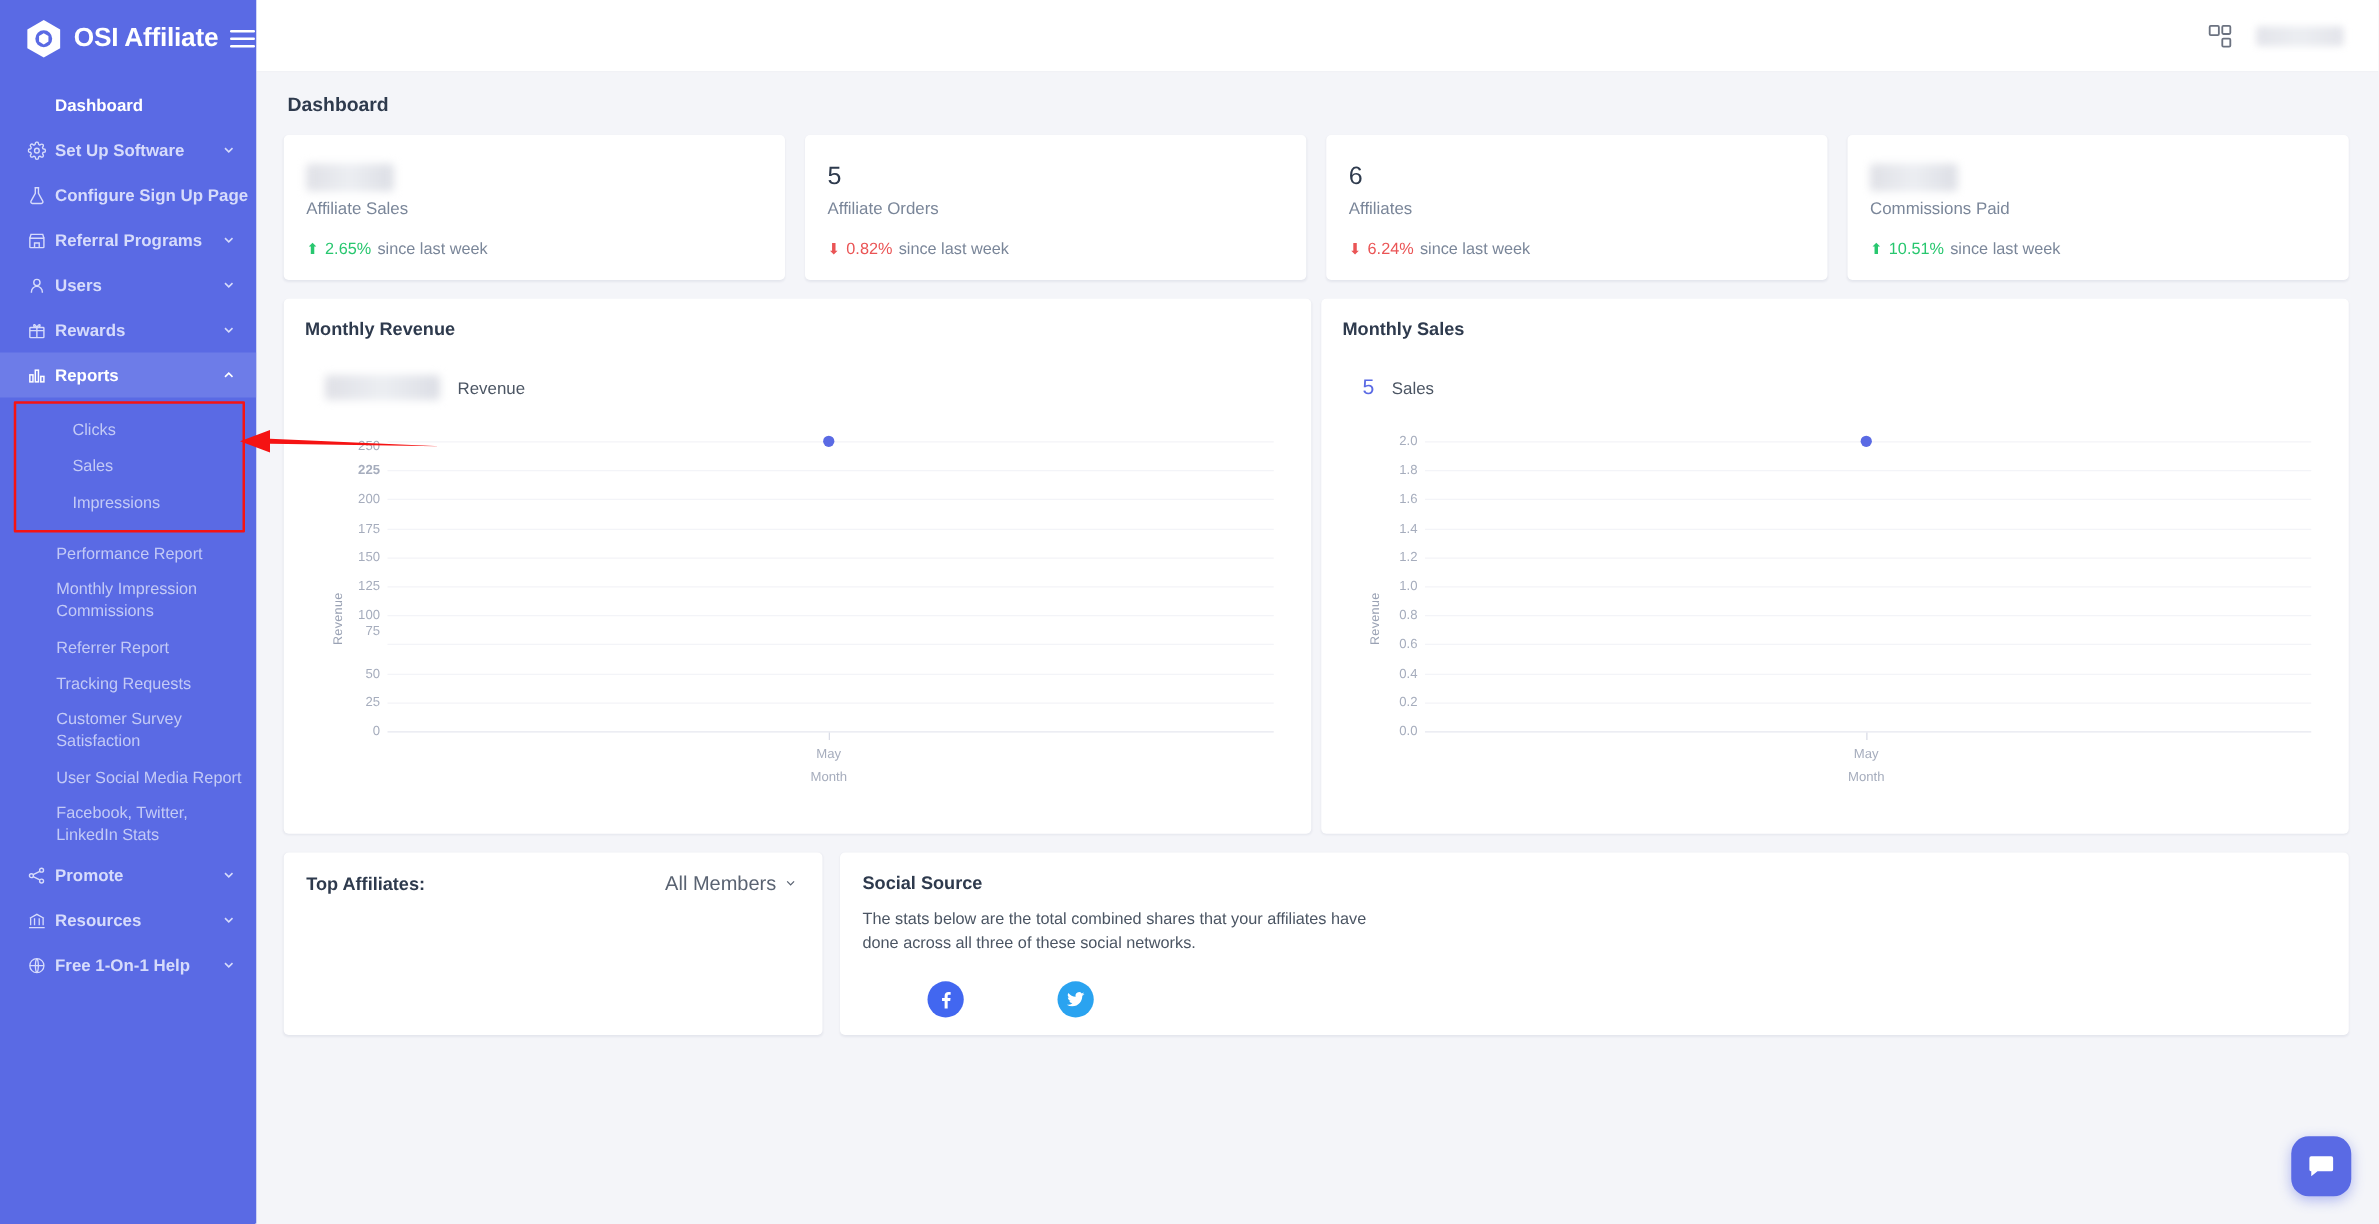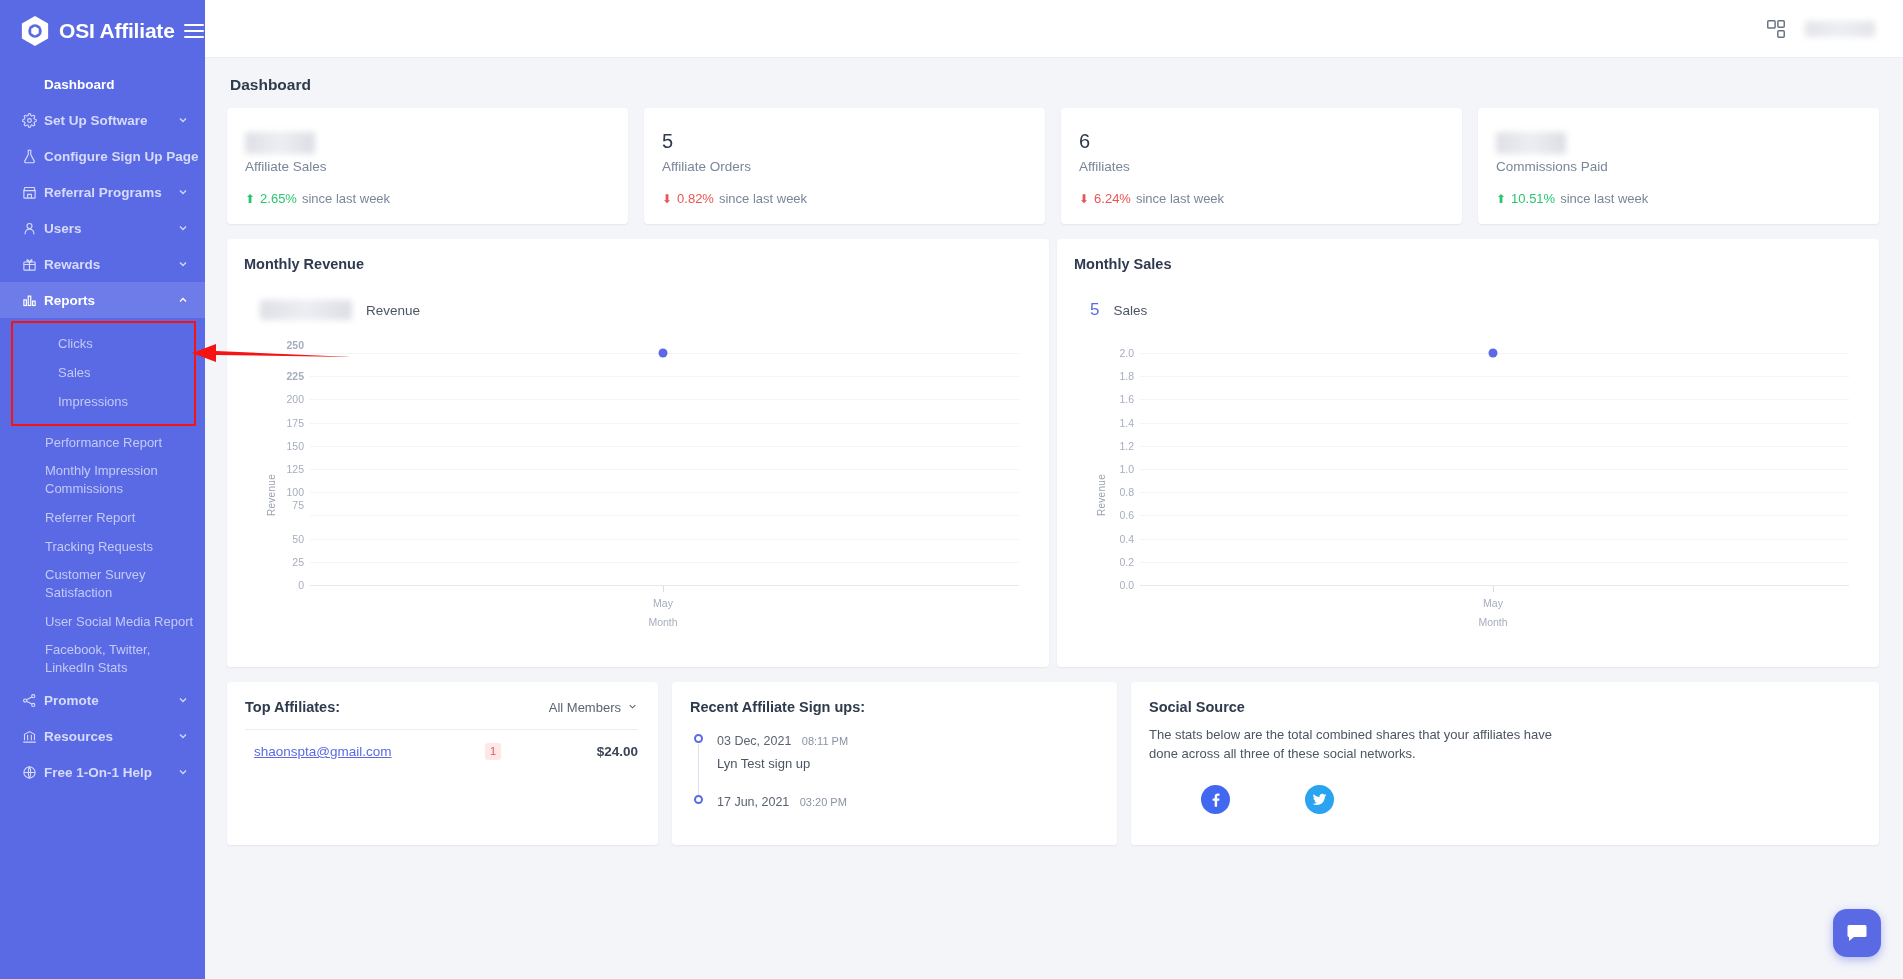--- a/index.html
+++ b/index.html
@@ -146,21 +146,21 @@
   
   .bottom-row { display: flex; gap: 14px; margin-top: 15px; }
   .panel { padding: 17px 20px 14px 18px; }
   .panel-top-affiliates { width: 431px; flex: 0 0 431px; }
   .panel-signups { width: 445px; flex: 0 0 445px; }
   .panel-social { flex: 1 1 auto; }
   .panel-head { display: flex; align-items: center; justify-content: space-between; }
   .panel-title { font-size: 14.5px; font-weight: bold; color: #2e3a4d; }
   .members-select {
     display: flex; align-items: flex-end; gap: 6px;
-    font-size: 13px; color: #5a6372; cursor: pointer;
+    font-size: 16px; color: #5a6372; cursor: pointer;
   }
   .aff-table { width: 100%; margin-top: 14px; border-collapse: collapse; }
   .aff-table tr { border-top: 1px solid #edeef3; }
   .aff-table td { padding: 13px 0 12px 0; font-size: 13.5px; vertical-align: middle; }
   .aff-email { color: #5a6ae4; text-decoration: underline; cursor: pointer; padding-left: 9px; }
   .aff-count { text-align: center; width: 70px; }
   .count-badge {
     display: inline-block; min-width: 16px; padding: 1px 5px;
     background: #fde7e7; color: #ea5455; border-radius: 3px;
     font-size: 11px; line-height: 15px;
@@ -458,21 +458,21 @@
               <div class="ytick" style="top: 124px;">125</div>
               <div class="grid-line" style="top: 100.8px;"></div>
               <div class="ytick" style="top: 100.8px;">150</div>
               <div class="grid-line" style="top: 77.6px;"></div>
               <div class="ytick" style="top: 77.6px;">175</div>
               <div class="grid-line" style="top: 54.4px;"></div>
               <div class="ytick" style="top: 54.4px;">200</div>
               <div class="grid-line" style="top: 31.2px;"></div>
               <div class="ytick" style="top: 31.2px; font-weight: bold;">225</div>
               <div class="grid-line" style="top: 8px;"></div>
-              <div class="ytick" style="top: 0; font-weight: bold;">250</div>
+              <div class="ytick" style="top: 12px;">250</div>
               <div class="axis-base" style="top: 240px;"></div>
               <div class="xtickmark" style="left: 419px; top: 241px;"></div>
               <div class="xtick-label" style="left: 419px; top: 252px;">May</div>
               <div class="pt" style="left: 419px; top: 8px;"></div>
               <div class="xaxis-label" style="left: 419px; top: 271px;">Month</div>
             </div>
         </div>
 
         <div class="card chart-card">
           <div class="chart-title">Monthly Sales</div>
@@ -521,46 +521,24 @@
               <span>All Members</span>
               <span>
                 <svg width="11" height="11" viewBox="0 0 24 24" fill="none" stroke="currentColor" stroke-width="2.2">
                     <polyline points="6 9 12 15 18 9"></polyline>
                   </svg>
               </span>
             </span>
           </div>
           <table class="aff-table">
             <tbody>
-            <tr>
-              <td><span class="aff-email">shaonspta@gmail.com</span></td>
-              <td class="aff-count"><span class="count-badge">1</span></td>
-              <td class="aff-amount">$24.00</td>
-            </tr>
           </tbody>
             </table>
         </div>
 
-        <div class="card panel panel-signups">
-          <div class="panel-title">Recent Affiliate Sign ups:</div>
-          <div class="timeline">
-            <div class="tl-item">
-              <span class="tl-dot"></span>
-              <span class="tl-line"></span>
-              <span class="tl-date">03 Dec, 2021</span>
-              <span class="tl-time">08:11 PM</span>
-              <div class="tl-desc">Lyn Test sign up</div>
-            </div>
-            <div class="tl-item">
-              <span class="tl-dot"></span>
-              <span class="tl-date">17 Jun, 2021</span>
-              <span class="tl-time">03:20 PM</span>
-            </div>
-          </div>
-        </div>
 
         <div class="card panel panel-social">
           <div class="panel-title">Social Source</div>
           <div class="social-desc">The stats below are the total combined shares that your affiliates have done across all three of these social networks.</div>
           <div class="social-icons">
             <span class="social-ico fb">
               <svg width="18" height="18" viewBox="0 0 24 24" fill="#ffffff">
                   <path d="M13.5 21v-8h2.7l.4-3.1h-3.1V7.9c0-.9.25-1.5 1.55-1.5h1.65V3.6c-.29-.04-1.27-.12-2.41-.12-2.39 0-4.03 1.46-4.03 4.14V9.9H7.5V13h2.76v8z"></path>
                 </svg>
             </span>

